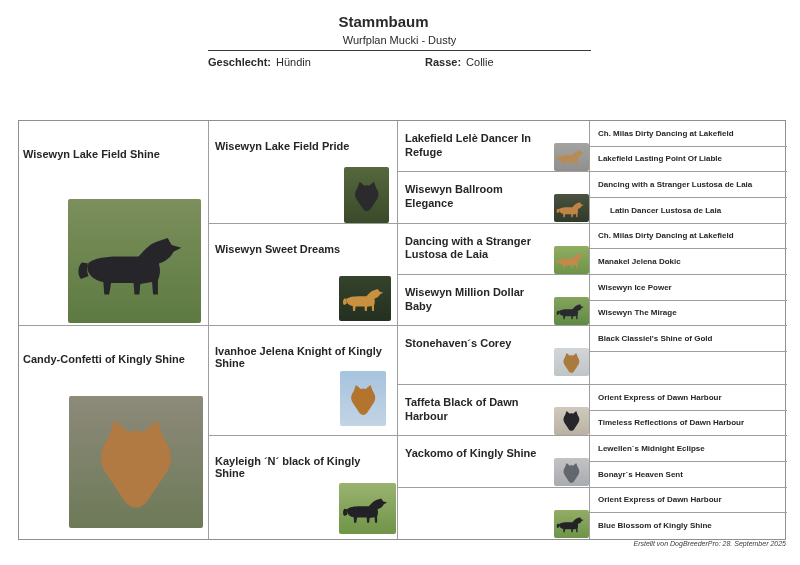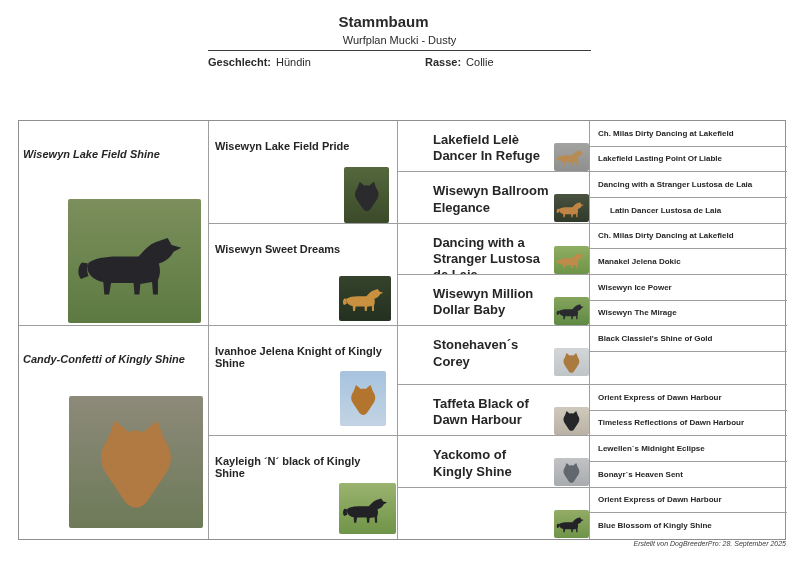--- a/index.html
+++ b/index.html
@@ -21,23 +21,23 @@
 
   
   .ped{ left:18px; top:120px; width:768px; height:420px;
     display:grid; grid-template-columns:190px 189px 192px 197px;
     grid-template-rows:repeat(16,1fr); border:1px solid #8f8f8f; background:#fff; }
   .cell{ position:relative; border-right:1px solid var(--bc);
     border-bottom:1px solid var(--bc); overflow:hidden; }
   .cell.no-r{ border-right:none; }
   .cell.no-b{ border-bottom:none; }
   .nm{ display:block; font-weight:bold; color:#262626; }
-  .g1 .nm{ font-size:11px; padding:27px 6px 0 4px;font-style:italic; }
+  .g1 .nm{ font-size:11px; padding:27px 6px 0 4px; }
   .g2 .nm{ font-size:11px; padding:19px 6px 0 6px; }
-  .g3 .nm{ font-size:13px; padding:11px 40px 0 7px; line-height:1.25;margin-left:28px; }
+  .g3 .nm{ font-size:11px; padding:11px 40px 0 7px; line-height:1.25; }
   .g4{ display:flex; align-items:center; }
   .g4 .nm{ font-size:8px; padding:0 6px 0 8px; line-height:1.2; }
 
   .photo{ position:absolute; border-radius:2px; overflow:hidden; }
   .photo svg{ position:absolute; left:6%; bottom:2%; width:88%; height:86%; }
 
   
   .footer{ left:0; top:540px; width:786px; text-align:right; font-size:7px;
     font-style:italic; color:#3a3a3a; }
 

